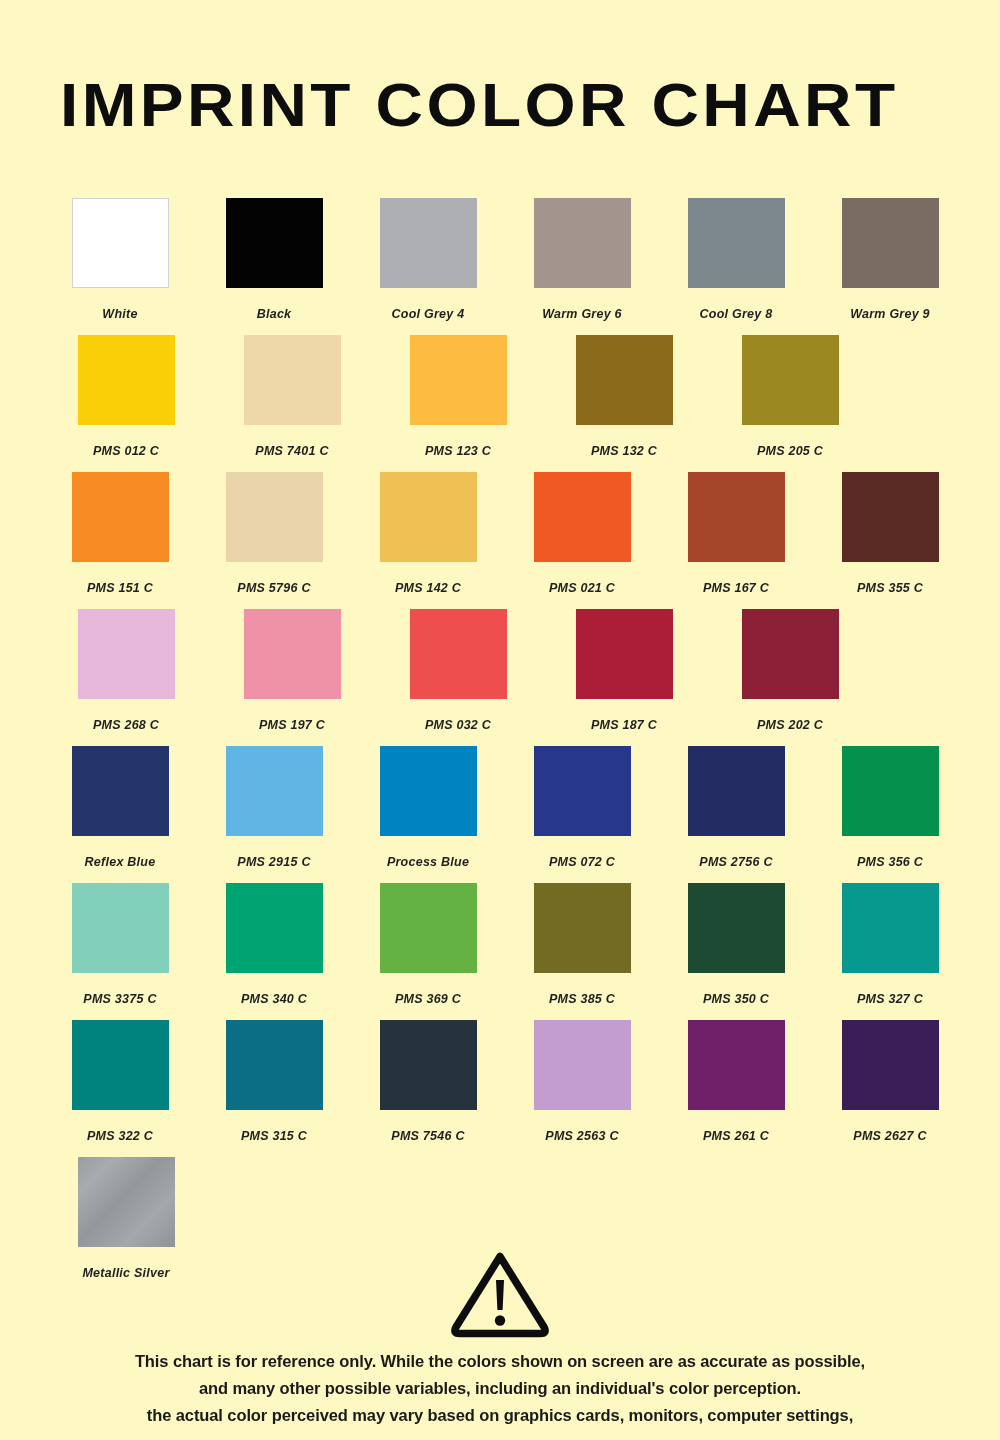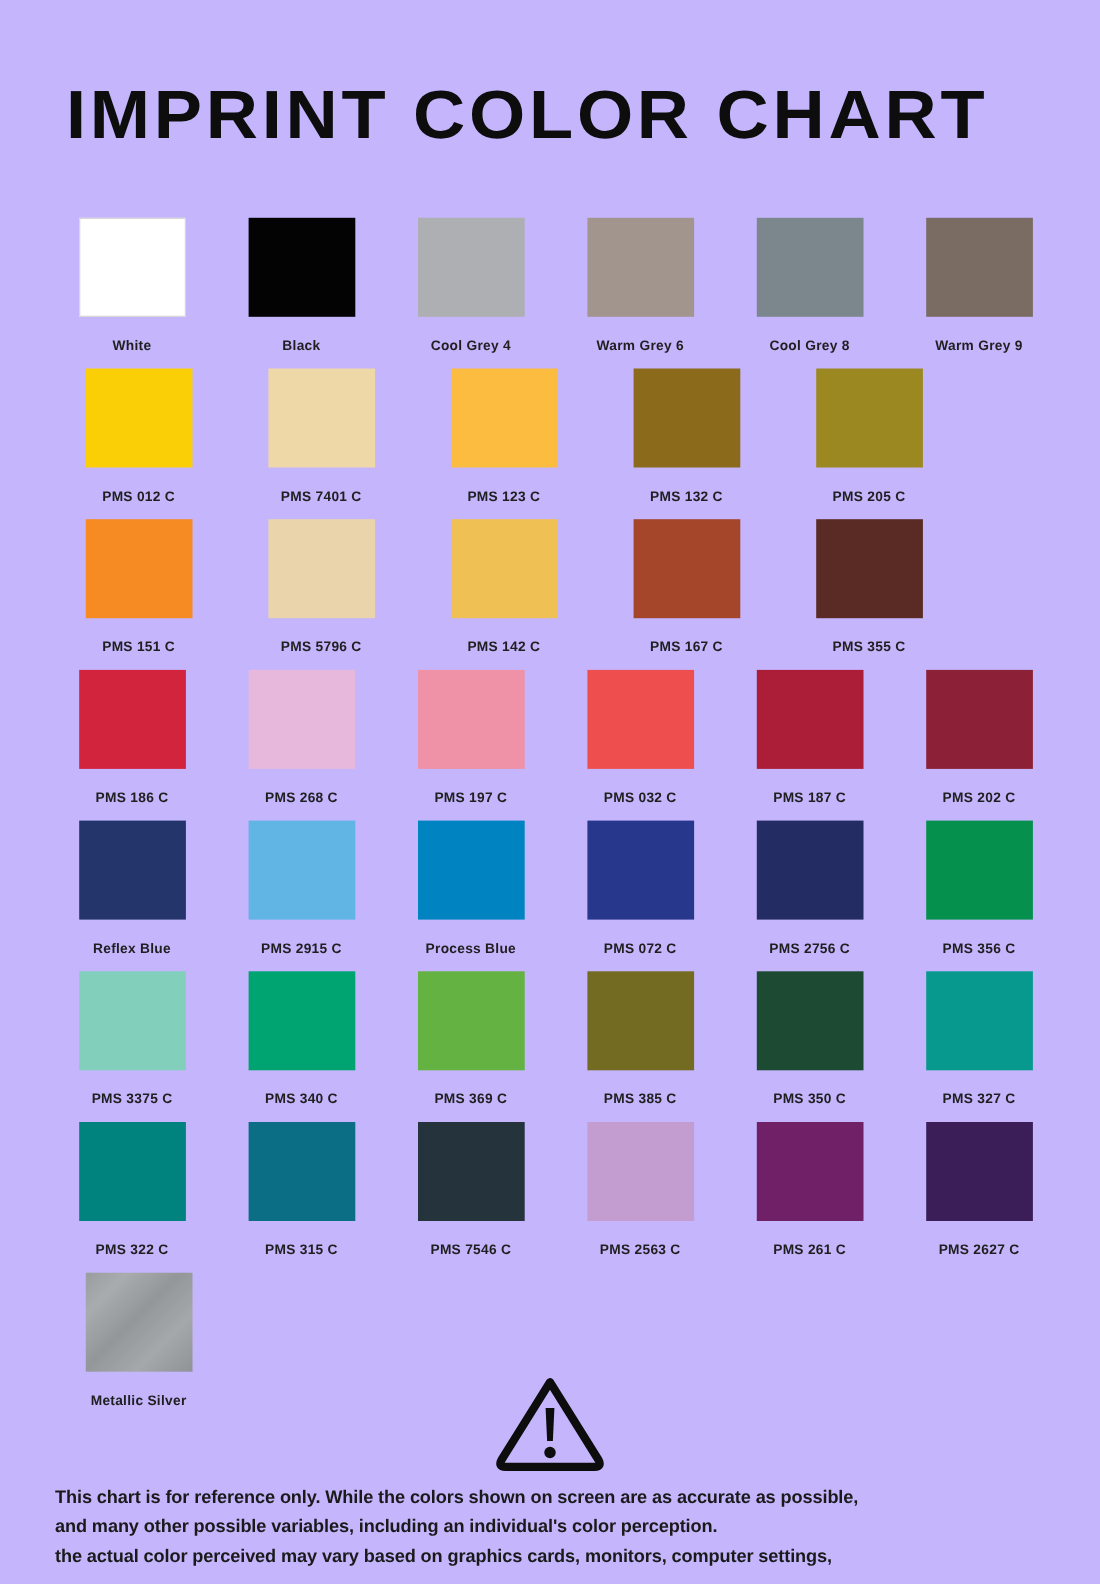--- a/index.html
+++ b/index.html
@@ -12,21 +12,21 @@
     height: 1440px;
     font-family: "Liberation Sans", sans-serif;
     color: #1a1a1a;
     overflow: hidden;
     position: relative;
   }
   .page {
     width: 1000px;
     height: 1440px;
     position: relative;
-    background: #c4b5fd;
+    background: #fef9c3;
   }
 
   
   .title {
     position: absolute;
     top: 74px;
     left: 60px;
     width: 890px;
     font-size: 62px;
     line-height: 62px;
@@ -41,20 +41,21 @@
   
   .grid {
     position: absolute;
     top: 198px;
     left: 43px;
     width: 924px;
   }
   .row {
     display: flex;
     height: 137px;
+    font-style: italic;
   }
   .cell {
     width: 166px;
     display: flex;
     flex-direction: column;
     align-items: center;
   }
   .cell.empty { visibility: hidden; }
   .swatch {
     width: 97px;
@@ -92,21 +93,21 @@
     justify-content: center;
   }
   .warning-wrap svg { display: block; }
 
   
   .disclaimer {
     position: absolute;
     top: 1348px;
     left: 50px;
     width: 900px;
-    text-align: left;
+    text-align: center;
     font-size: 16.5px;
     line-height: 27px;
     font-weight: 700;
     letter-spacing: -0.1px;
     color: #1a1a1a;
   }
   .disclaimer div { white-space: nowrap; }
 </style>
 </head>
 <body>
@@ -171,33 +172,33 @@
         </div>
         <div class="cell">
           <div class="swatch" style="background: rgb(233, 212, 171);"></div>
           <div class="label">PMS 5796 C</div>
         </div>
         <div class="cell">
           <div class="swatch" style="background: rgb(239, 192, 83);"></div>
           <div class="label">PMS 142 C</div>
         </div>
         <div class="cell">
+          <div class="swatch" style="background: rgb(240, 90, 34);"></div>
+          <div class="label">PMS 021 C</div>
+        </div>
+        <div class="cell">
           <div class="swatch" style="background: rgb(165, 69, 42);"></div>
           <div class="label">PMS 167 C</div>
         </div>
         <div class="cell">
           <div class="swatch" style="background: rgb(90, 42, 37);"></div>
           <div class="label">PMS 355 C</div>
         </div>
       </div>
       <div class="row">
-        <div class="cell">
-          <div class="swatch" style="background: rgb(210, 36, 60);"></div>
-          <div class="label">PMS 186 C</div>
-        </div>
         <div class="cell">
           <div class="swatch" style="background: rgb(231, 184, 220);"></div>
           <div class="label">PMS 268 C</div>
         </div>
         <div class="cell">
           <div class="swatch" style="background: rgb(239, 145, 167);"></div>
           <div class="label">PMS 197 C</div>
         </div>
         <div class="cell">
           <div class="swatch" style="background: rgb(239, 78, 79);"></div>

